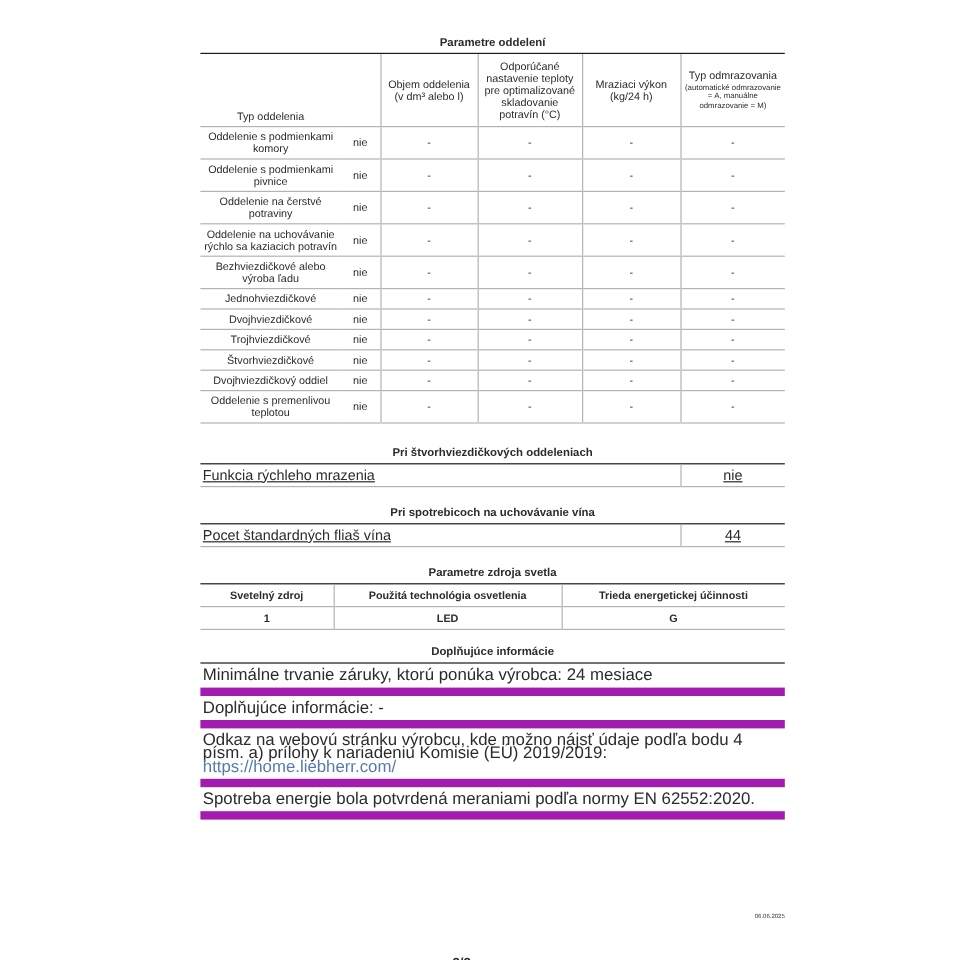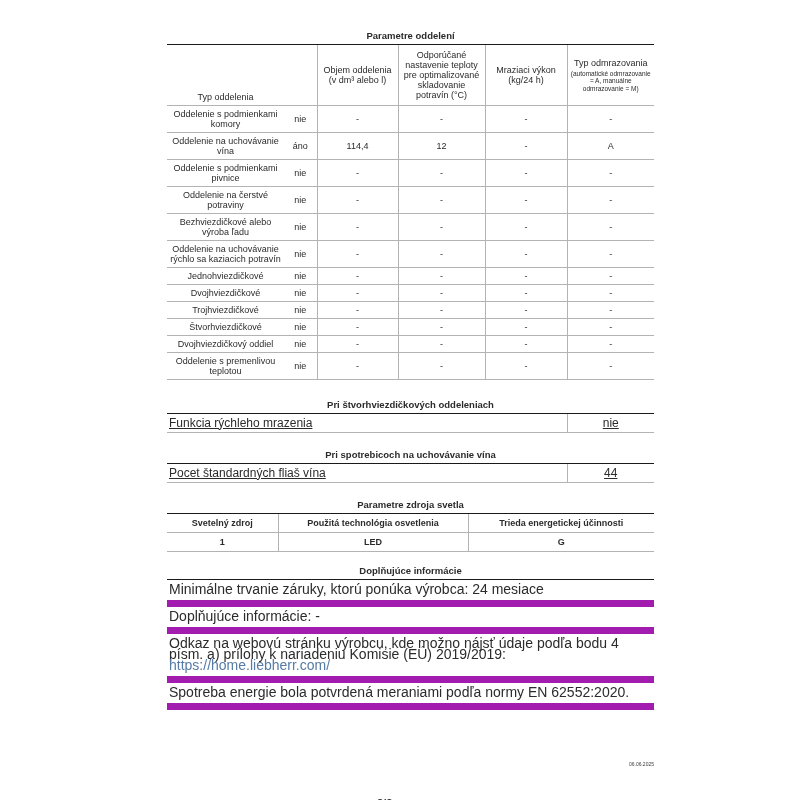--- a/index.html
+++ b/index.html
@@ -115,53 +115,45 @@
     <tbody>
       <tr>
         <td class="lbl">Oddelenie s podmienkami komory</td>
         <td class="prs">nie</td>
         <td class="val">-</td>
         <td class="val">-</td>
         <td class="val">-</td>
         <td class="val">-</td>
       </tr>
       <tr>
-        <td class="lbl">Oddelenie na uchovávanie vína</td>
-        <td class="prs">áno</td>
-        <td class="val">114,4</td>
-        <td class="val">12</td>
-        <td class="val">-</td>
-        <td class="val">A</td>
-      </tr>
-      <tr>
         <td class="lbl">Oddelenie s podmienkami pivnice</td>
         <td class="prs">nie</td>
         <td class="val">-</td>
         <td class="val">-</td>
         <td class="val">-</td>
         <td class="val">-</td>
       </tr>
       <tr>
         <td class="lbl">Oddelenie na čerstvé potraviny</td>
         <td class="prs">nie</td>
         <td class="val">-</td>
         <td class="val">-</td>
         <td class="val">-</td>
         <td class="val">-</td>
       </tr>
       <tr>
+        <td class="lbl">Oddelenie na uchovávanie rýchlo sa kaziacich potravín</td>
+        <td class="prs">nie</td>
+        <td class="val">-</td>
+        <td class="val">-</td>
+        <td class="val">-</td>
+        <td class="val">-</td>
+      </tr>
+      <tr>
         <td class="lbl">Bezhviezdičkové alebo výroba ľadu</td>
-        <td class="prs">nie</td>
-        <td class="val">-</td>
-        <td class="val">-</td>
-        <td class="val">-</td>
-        <td class="val">-</td>
-      </tr>
-      <tr>
-        <td class="lbl">Oddelenie na uchovávanie rýchlo sa kaziacich potravín</td>
         <td class="prs">nie</td>
         <td class="val">-</td>
         <td class="val">-</td>
         <td class="val">-</td>
         <td class="val">-</td>
       </tr>
       <tr>
         <td class="lbl">Jednohviezdičkové</td>
         <td class="prs">nie</td>
         <td class="val">-</td>

